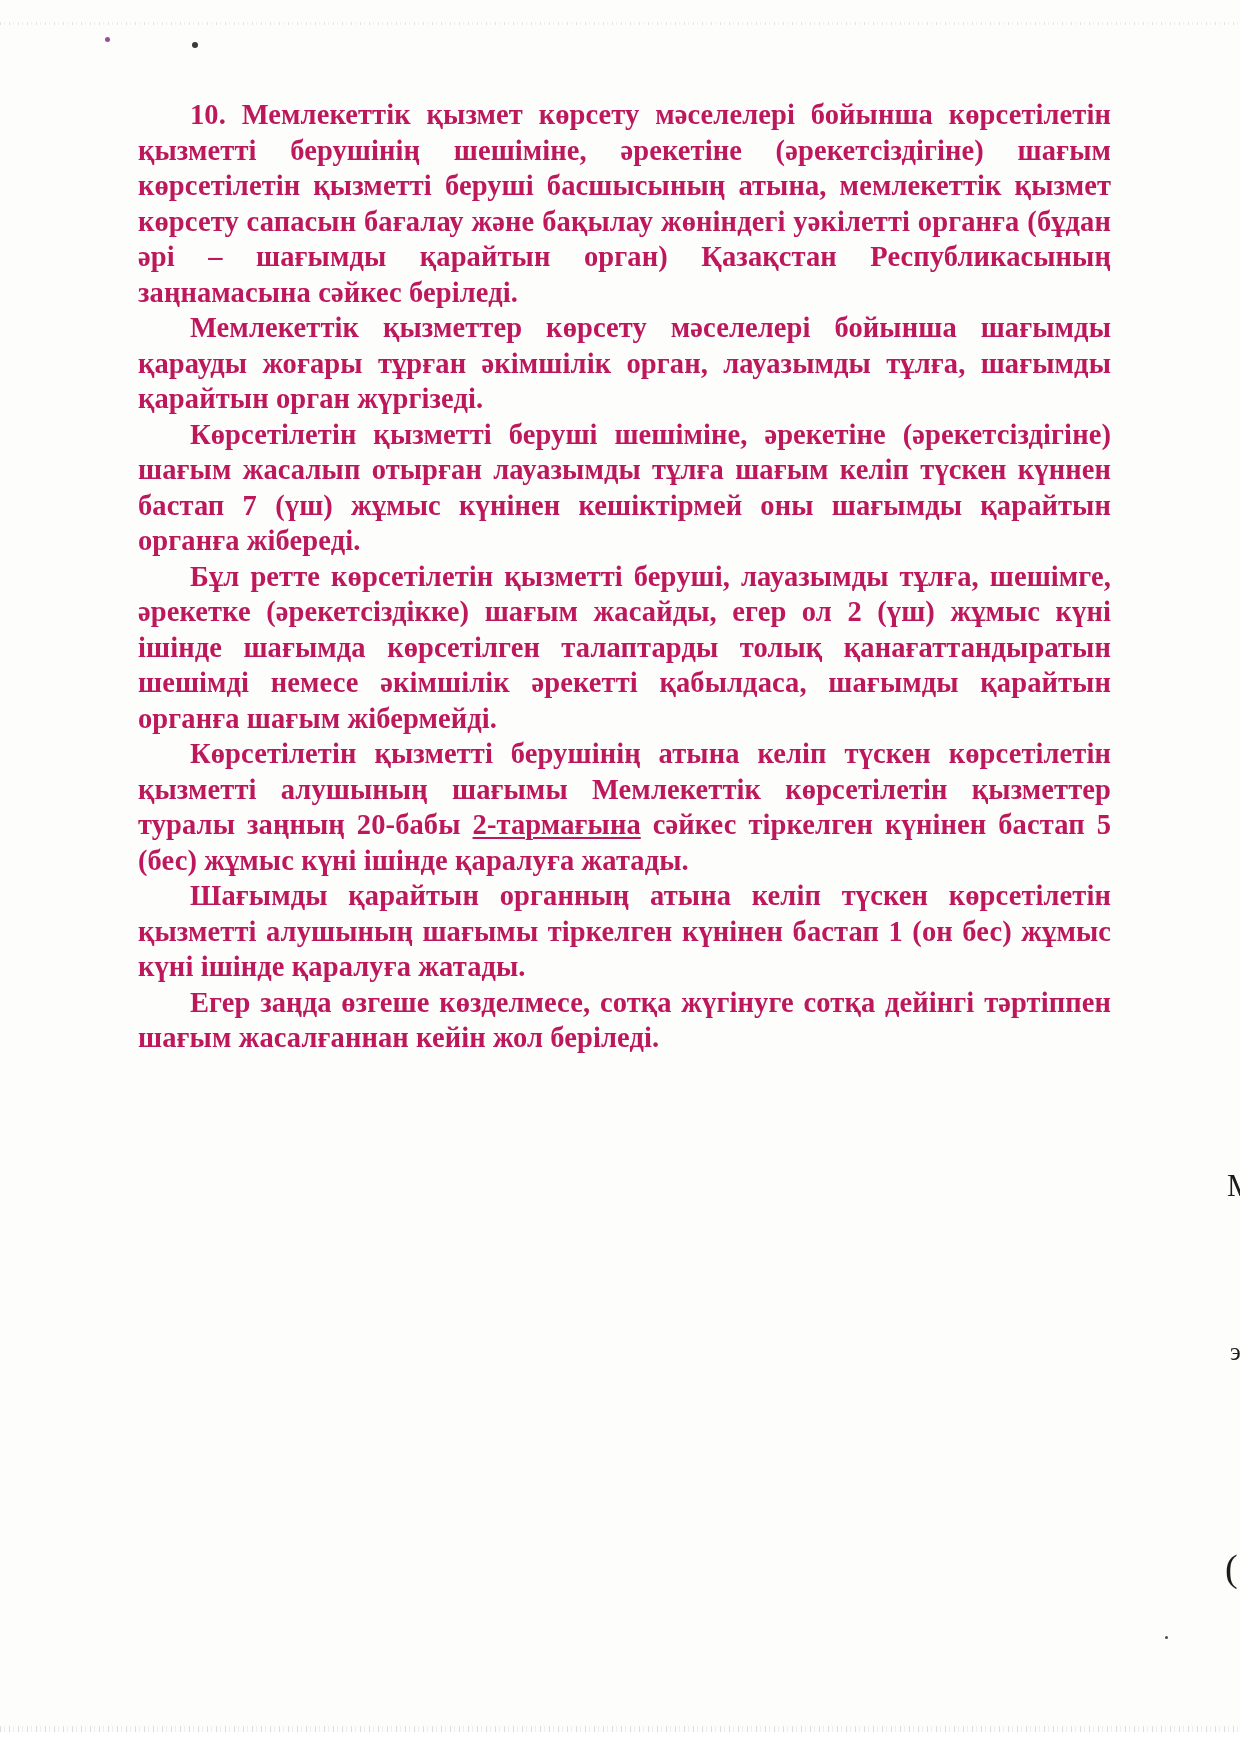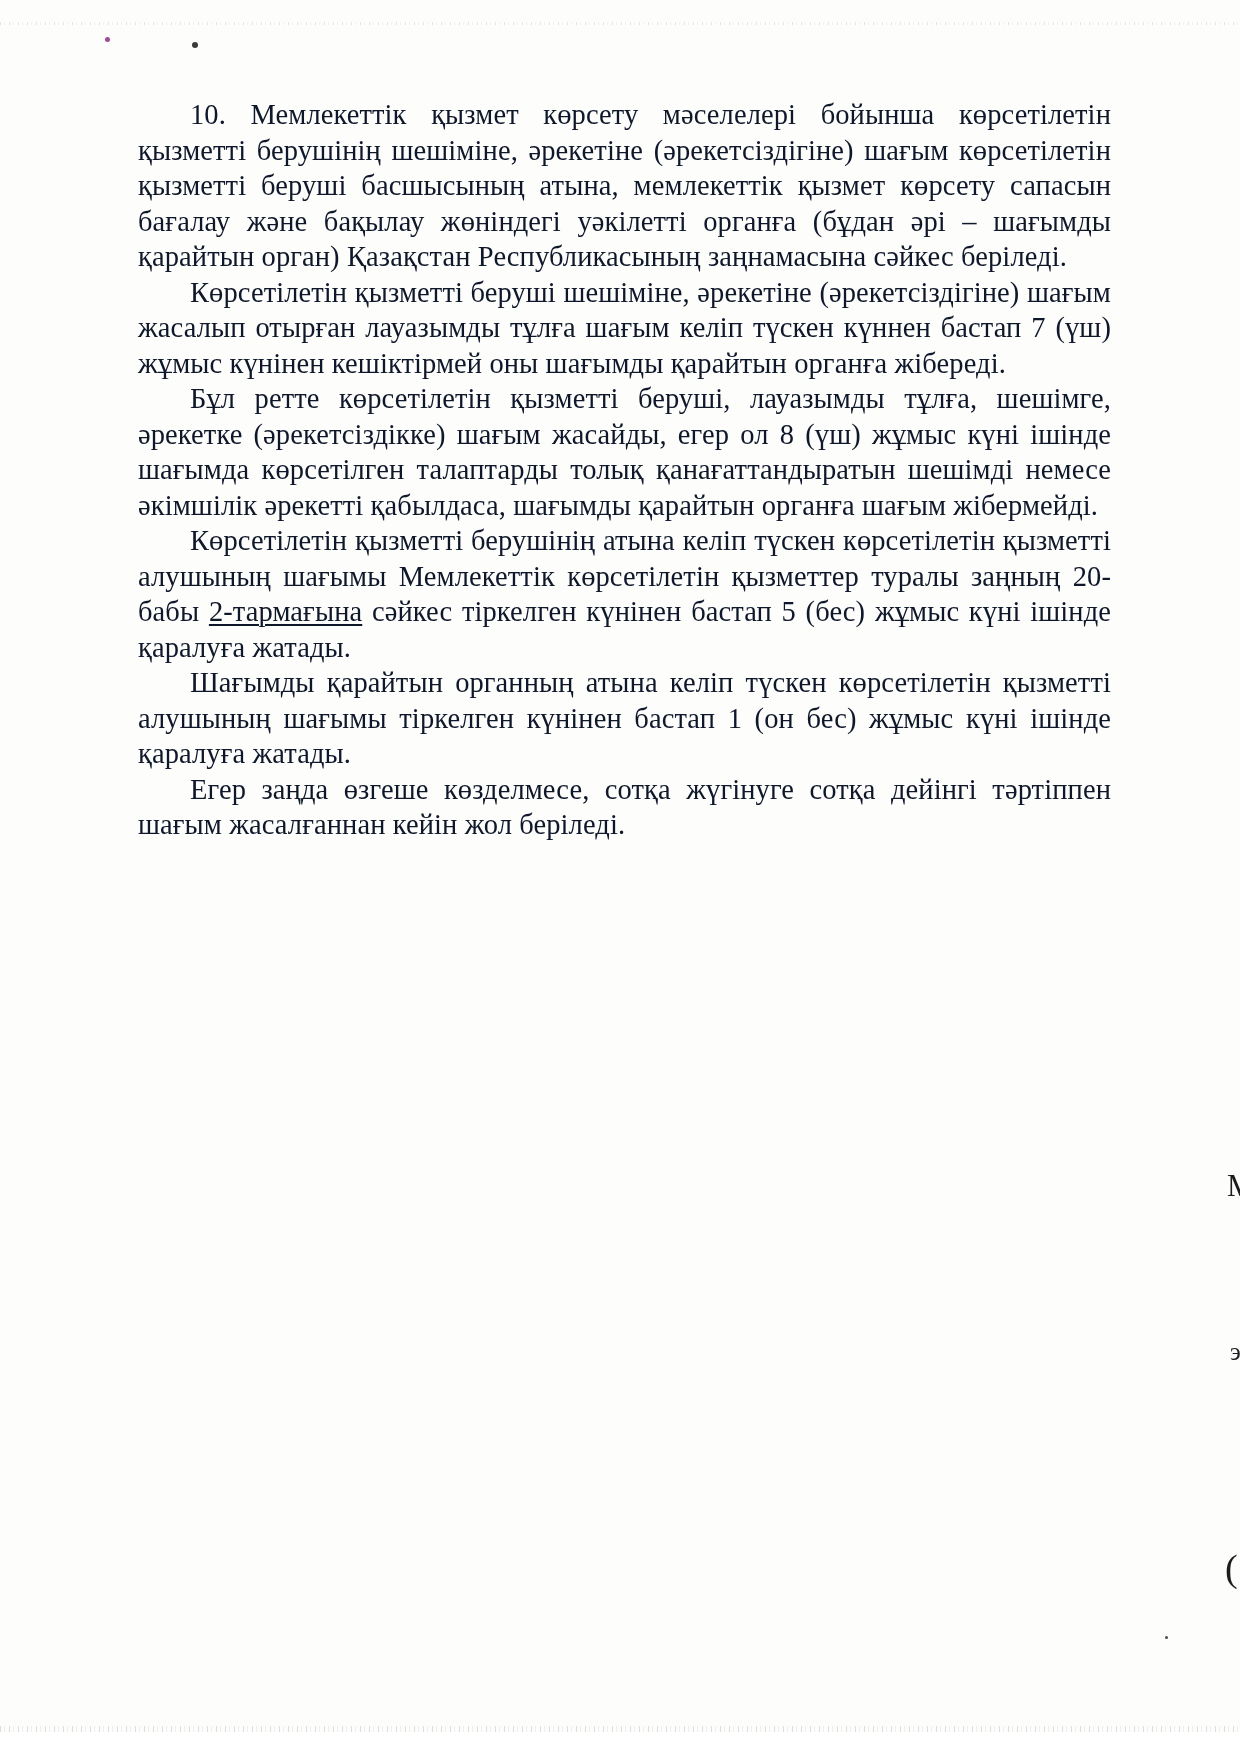--- a/index.html
+++ b/index.html
@@ -87,24 +87,25 @@
       font-family: "Liberation Serif", "DejaVu Serif", serif;
       white-space: nowrap;
       pointer-events: none;
     }
   </style>
 </head>
 <body>
 
 <div class="page">
   <div class="noise-band top"></div>
-  <div class="text-block" style="color: #0f172a;">
+  <div class="text-block" style="color: #be185d; font-weight: bold;">
       <p class="para"><span>10. Мемлекеттік қызмет көрсету мәселелері бойынша көрсетілетін қызметті берушінің шешіміне, әрекетіне (әрекетсіздігіне) шағым көрсетілетін қызметті беруші басшысының атына, мемлекеттік қызмет көрсету сапасын бағалау және бақылау жөніндегі уәкілетті органға (бұдан әрі – шағымды қарайтын орган) Қазақстан Республикасының заңнамасына сәйкес беріледі.</span></p>
+      <p class="para"><span>Мемлекеттік қызметтер көрсету мәселелері бойынша шағымды қарауды жоғары тұрған әкімшілік орган, лауазымды тұлға, шағымды қарайтын орган жүргізеді.</span></p>
       <p class="para"><span>Көрсетілетін қызметті беруші шешіміне, әрекетіне (әрекетсіздігіне) шағым жасалып отырған лауазымды тұлға шағым келіп түскен күннен бастап 7 (үш) жұмыс күнінен кешіктірмей оны шағымды қарайтын органға жібереді.</span></p>
-      <p class="para"><span>Бұл ретте көрсетілетін қызметті беруші, лауазымды тұлға, шешімге, әрекетке (әрекетсіздікке) шағым жасайды, егер ол 8 (үш) жұмыс күні ішінде шағымда көрсетілген талаптарды толық қанағаттандыратын шешімді немесе әкімшілік әрекетті қабылдаса, шағымды қарайтын органға шағым жібермейді.</span></p>
+      <p class="para"><span>Бұл ретте көрсетілетін қызметті беруші, лауазымды тұлға, шешімге, әрекетке (әрекетсіздікке) шағым жасайды, егер ол 2 (үш) жұмыс күні ішінде шағымда көрсетілген талаптарды толық қанағаттандыратын шешімді немесе әкімшілік әрекетті қабылдаса, шағымды қарайтын органға шағым жібермейді.</span></p>
       <p class="para"><span>Көрсетілетін қызметті берушінің атына келіп түскен көрсетілетін қызметті алушының шағымы Мемлекеттік көрсетілетін қызметтер туралы заңның 20-бабы </span><span class="run-underline">2-тармағына</span><span> сәйкес тіркелген күнінен бастап 5 (бес) жұмыс күні ішінде қаралуға жатады.</span></p>
       <p class="para"><span>Шағымды қарайтын органның атына келіп түскен көрсетілетін қызметті алушының шағымы тіркелген күнінен бастап 1 (он бес) жұмыс күні ішінде қаралуға жатады.</span></p>
       <p class="para"><span>Егер заңда өзгеше көзделмесе, сотқа жүгінуге сотқа дейінгі тәртіппен шағым жасалғаннан кейін жол беріледі.</span></p>
     </div>
   <div class="noise-band bottom"></div>
   <div class="below-scan"></div>
 <div class="ink-speck" style="left: 105px; top: 37px; width: 5px; height: 5px; background: rgb(155, 77, 150);"></div>
     <div class="ink-speck" style="left: 192px; top: 42px; width: 6px; height: 6px; background: rgb(58, 58, 58);"></div>
     <div class="ink-speck" style="left: 1165px; top: 1636px; width: 3px; height: 3px; background: rgb(74, 74, 85);"></div>
     <div class="edge-glyph" style="left: 1227px; top: 1168px; font-size: 31px;">М</div>

